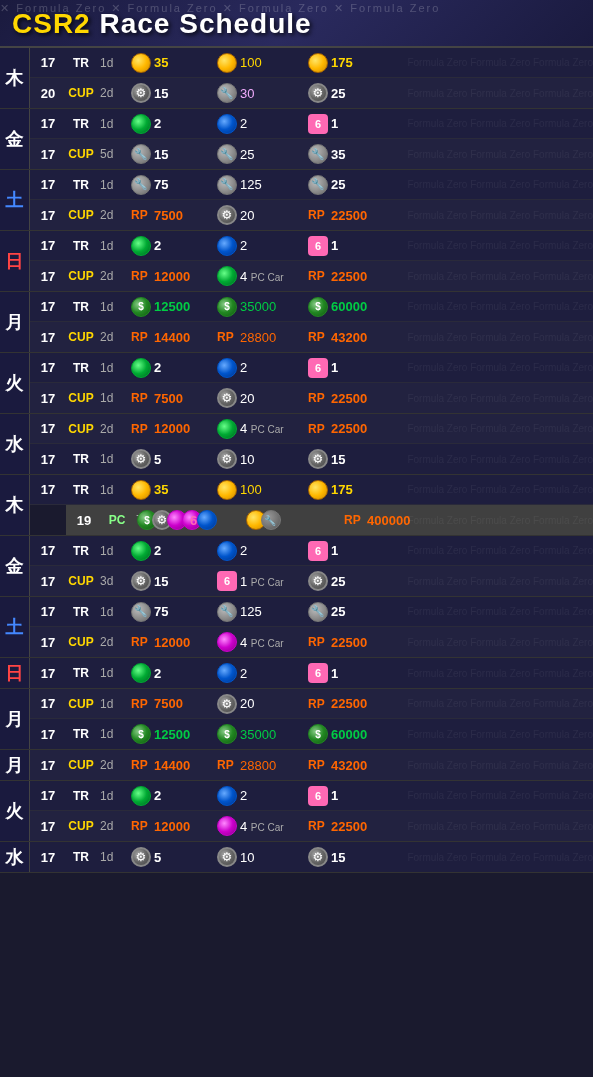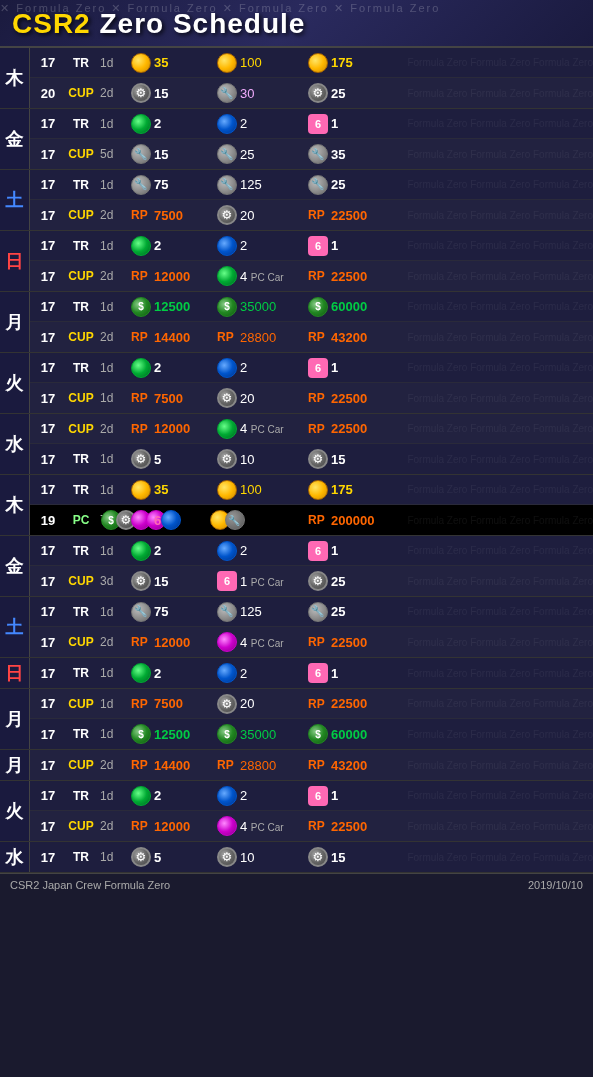--- a/index.html
+++ b/index.html
@@ -124,21 +124,21 @@
       position: absolute;
       right: 0;
       font-size: 10px;
       color: rgba(255,255,255,0.06);
       white-space: nowrap;
       pointer-events: none;
     }
     .race-row:last-child { border-bottom: none; }
     .race-row.tr-row { background: #1e1e3e; }
     .race-row.cup-row { background: #222240; }
-    .race-row.pc-row { background: #000000; }
+    .race-row.pc-row { background: #404040; margin-left: 36px; }
 
     
     .cell-num {
       width: 28px;
       text-align: center;
       font-size: 13px;
       color: white;
       font-weight: bold;
     }
     .cell-type {
@@ -264,21 +264,21 @@
     }
   </style>
 </head>
 <body>
 
 <div class="container">
   <div class="bg-watermark"></div>
 
   <div class="header">
     <div class="header-title">
-      <span class="csr2">CSR2</span><span> Zero Schedule</span>
+      <span class="csr2">CSR2</span><span> Race Schedule</span>
     </div>
   </div>
 
 
   <div class="race-table" id="race-table">
   <div class="day-group">
         <div class="day-label weekday">木</div>
         <div class="day-rows">
           <div class="race-row tr-row">
             <div class="cell-num">17</div>
@@ -587,21 +587,21 @@
             <div class="cell-icon2">
               <div style="display: flex; align-items: center;">
                 <div class="icon-gold-coin"></div>
                 <div class="icon-wrench" style="font-size: 10px; margin-left: -5px;">🔧</div>
               </div>
             </div>
             <div class="cell-val2"><span style="color:white"></span></div>
             <div class="cell-icon3">
               <div style="font-size: 12px; font-weight: bold; color: rgb(255, 102, 0); min-width: 20px;">RP</div>
             </div>
-            <div class="cell-val3" style="color: rgb(255, 102, 0);">200000</div>
+            <div class="cell-val3" style="color: rgb(255, 102, 0);">400000</div>
           </div>
         </div>
       </div>
       <div class="day-group">
         <div class="day-label weekday">金</div>
         <div class="day-rows">
           <div class="race-row tr-row">
             <div class="cell-num">17</div>
             <div class="cell-type">TR</div>
             <div class="cell-dur">1d</div>
@@ -815,17 +815,13 @@
             <div class="cell-val2"><span style="color:white">10</span></div>
             <div class="cell-icon3">
               <div class="icon-gear" style="font-size: 12px; color: white;">⚙</div>
             </div>
             <div class="cell-val3" style="color: white;">15</div>
           </div>
         </div>
       </div>
     </div>
 
-  <div class="footer">
-    <span class="footer-text">CSR2 Japan Crew Formula Zero</span>
-    <span class="footer-text">2019/10/10</span>
-  </div>
 </div>
 
 </body></html>

